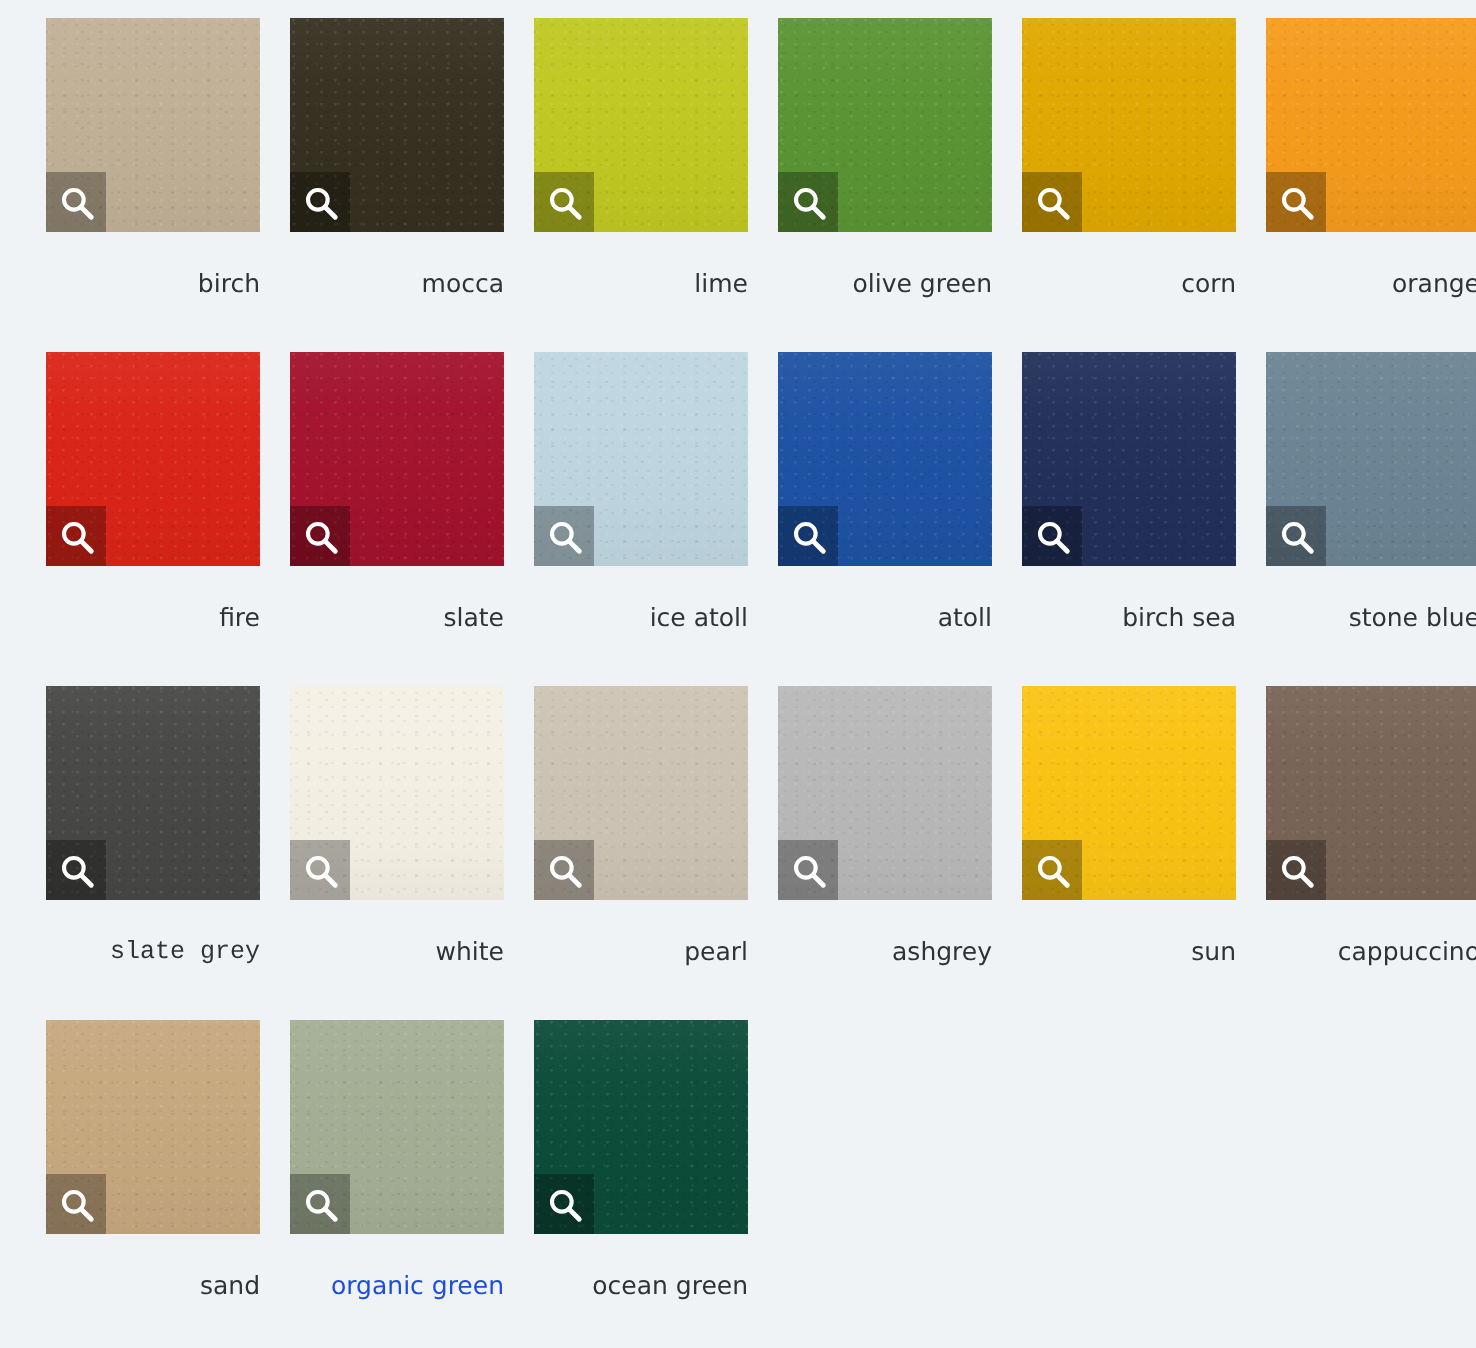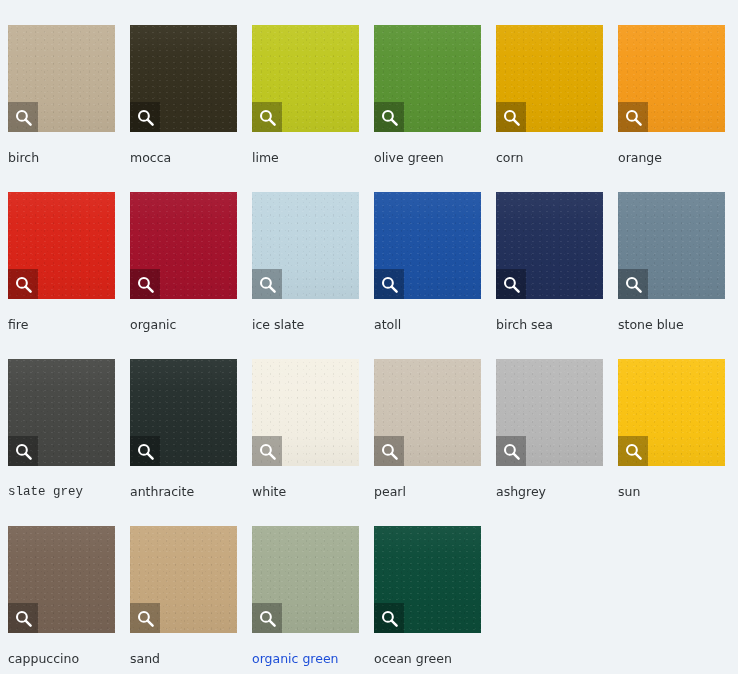--- a/index.html
+++ b/index.html
@@ -19,22 +19,21 @@
     grid-template-columns: repeat(6, 122px);
     grid-template-rows: repeat(4, 167px);
     padding-top: 9px;
     padding-left: 8px;
     box-sizing: border-box;
   }
 
   .swatch-cell {
     display: flex;
     flex-direction: column;
-    align-items: flex-start;
-    margin-top: 16px;
+    align-items: flex-end;
   }
 
   .swatch-chip {
     position: relative;
     width: 107px;
     height: 107px;
     overflow: hidden;
     cursor: pointer;
   }
 
@@ -206,36 +205,36 @@
         <div class="sheen"></div>
         <div class="zoom-badge" style="background: rgba(0, 0, 0, 0.3);">
           <span>
             <svg viewBox="0 0 24 24" aria-hidden="true">
               <circle cx="10" cy="10" r="6.2" fill="none" stroke="#ffffff" stroke-width="2.6"></circle>
               <line x1="14.6" y1="14.6" x2="21" y2="21" stroke="#ffffff" stroke-width="3.1" stroke-linecap="round"></line>
             </svg>
           </span>
         </div>
       </div>
-      <div class="swatch-label" style="color: rgb(47, 51, 54);">organic</div>
+      <div class="swatch-label" style="color: rgb(47, 51, 54);">slate</div>
     </div>
     <div class="swatch-cell">
       <div class="swatch-chip" style="background: rgb(191, 214, 224);">
         <div class="grain"></div>
         <div class="sheen"></div>
         <div class="zoom-badge" style="background: rgba(0, 0, 0, 0.3);">
           <span>
             <svg viewBox="0 0 24 24" aria-hidden="true">
               <circle cx="10" cy="10" r="6.2" fill="none" stroke="#ffffff" stroke-width="2.6"></circle>
               <line x1="14.6" y1="14.6" x2="21" y2="21" stroke="#ffffff" stroke-width="3.1" stroke-linecap="round"></line>
             </svg>
           </span>
         </div>
       </div>
-      <div class="swatch-label" style="color: rgb(47, 51, 54);">ice slate</div>
+      <div class="swatch-label" style="color: rgb(47, 51, 54);">ice atoll</div>
     </div>
     <div class="swatch-cell">
       <div class="swatch-chip" style="background: rgb(29, 82, 164);">
         <div class="grain"></div>
         <div class="sheen"></div>
         <div class="zoom-badge" style="background: rgba(0, 0, 0, 0.3);">
           <span>
             <svg viewBox="0 0 24 24" aria-hidden="true">
               <circle cx="10" cy="10" r="6.2" fill="none" stroke="#ffffff" stroke-width="2.6"></circle>
               <line x1="14.6" y1="14.6" x2="21" y2="21" stroke="#ffffff" stroke-width="3.1" stroke-linecap="round"></line>
@@ -284,35 +283,20 @@
             <svg viewBox="0 0 24 24" aria-hidden="true">
               <circle cx="10" cy="10" r="6.2" fill="none" stroke="#ffffff" stroke-width="2.6"></circle>
               <line x1="14.6" y1="14.6" x2="21" y2="21" stroke="#ffffff" stroke-width="3.1" stroke-linecap="round"></line>
             </svg>
           </span>
         </div>
       </div>
       <div class="swatch-label" style="color: rgb(47, 51, 54); font-family: Liberation Mono, monospace;">slate grey</div>
     </div>
     <div class="swatch-cell">
-      <div class="swatch-chip" style="background: rgb(38, 48, 46);">
-        <div class="grain"></div>
-        <div class="sheen"></div>
-        <div class="zoom-badge" style="background: rgba(0, 0, 0, 0.3);">
-          <span>
-            <svg viewBox="0 0 24 24" aria-hidden="true">
-              <circle cx="10" cy="10" r="6.2" fill="none" stroke="#ffffff" stroke-width="2.6"></circle>
-              <line x1="14.6" y1="14.6" x2="21" y2="21" stroke="#ffffff" stroke-width="3.1" stroke-linecap="round"></line>
-            </svg>
-          </span>
-        </div>
-      </div>
-      <div class="swatch-label" style="color: rgb(47, 51, 54);">anthracite</div>
-    </div>
-    <div class="swatch-cell">
       <div class="swatch-chip" style="background: rgb(244, 240, 228);">
         <div class="grain"></div>
         <div class="sheen"></div>
         <div class="zoom-badge" style="background: rgba(0, 0, 0, 0.3);">
           <span>
             <svg viewBox="0 0 24 24" aria-hidden="true">
               <circle cx="10" cy="10" r="6.2" fill="none" stroke="#ffffff" stroke-width="2.6"></circle>
               <line x1="14.6" y1="14.6" x2="21" y2="21" stroke="#ffffff" stroke-width="3.1" stroke-linecap="round"></line>
             </svg>
           </span>

